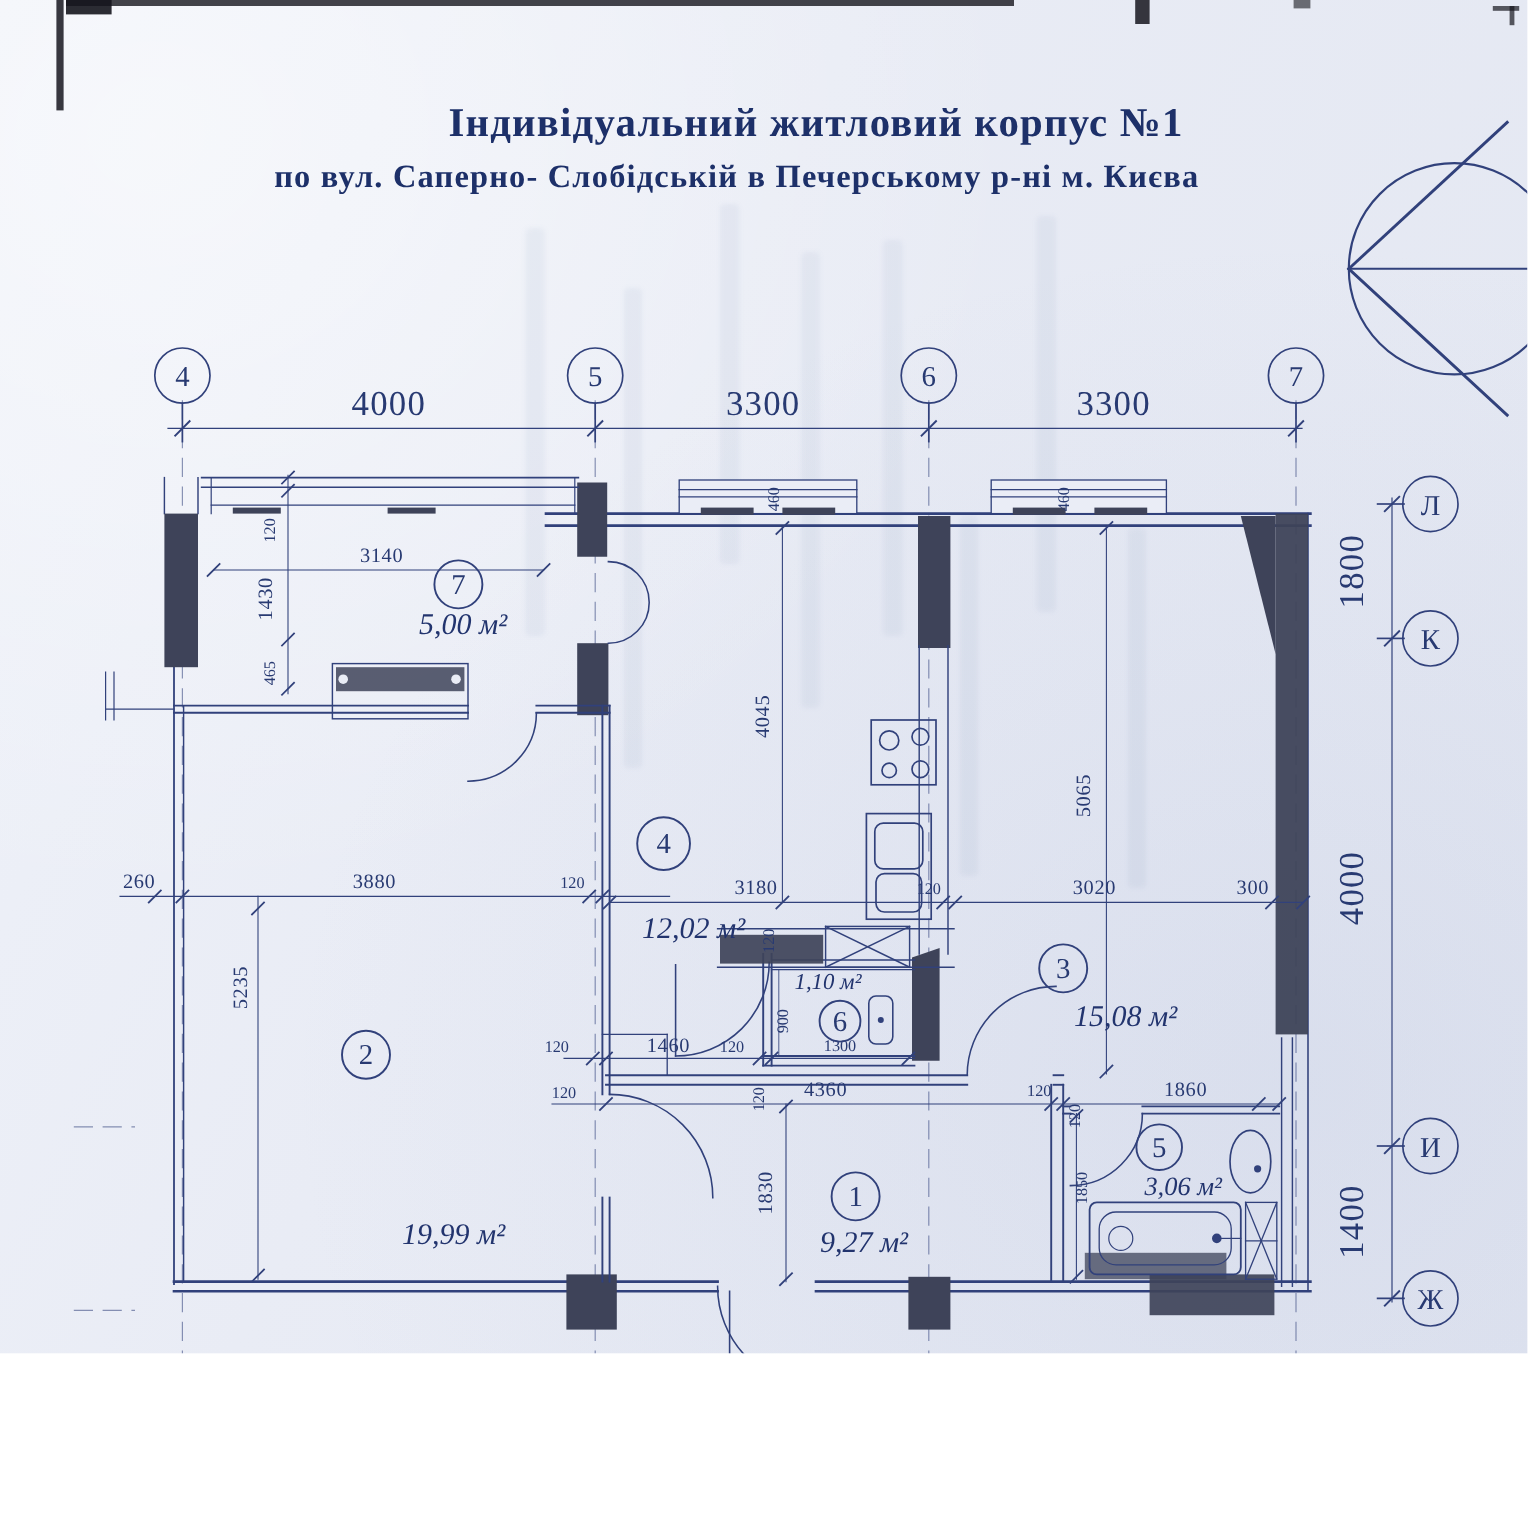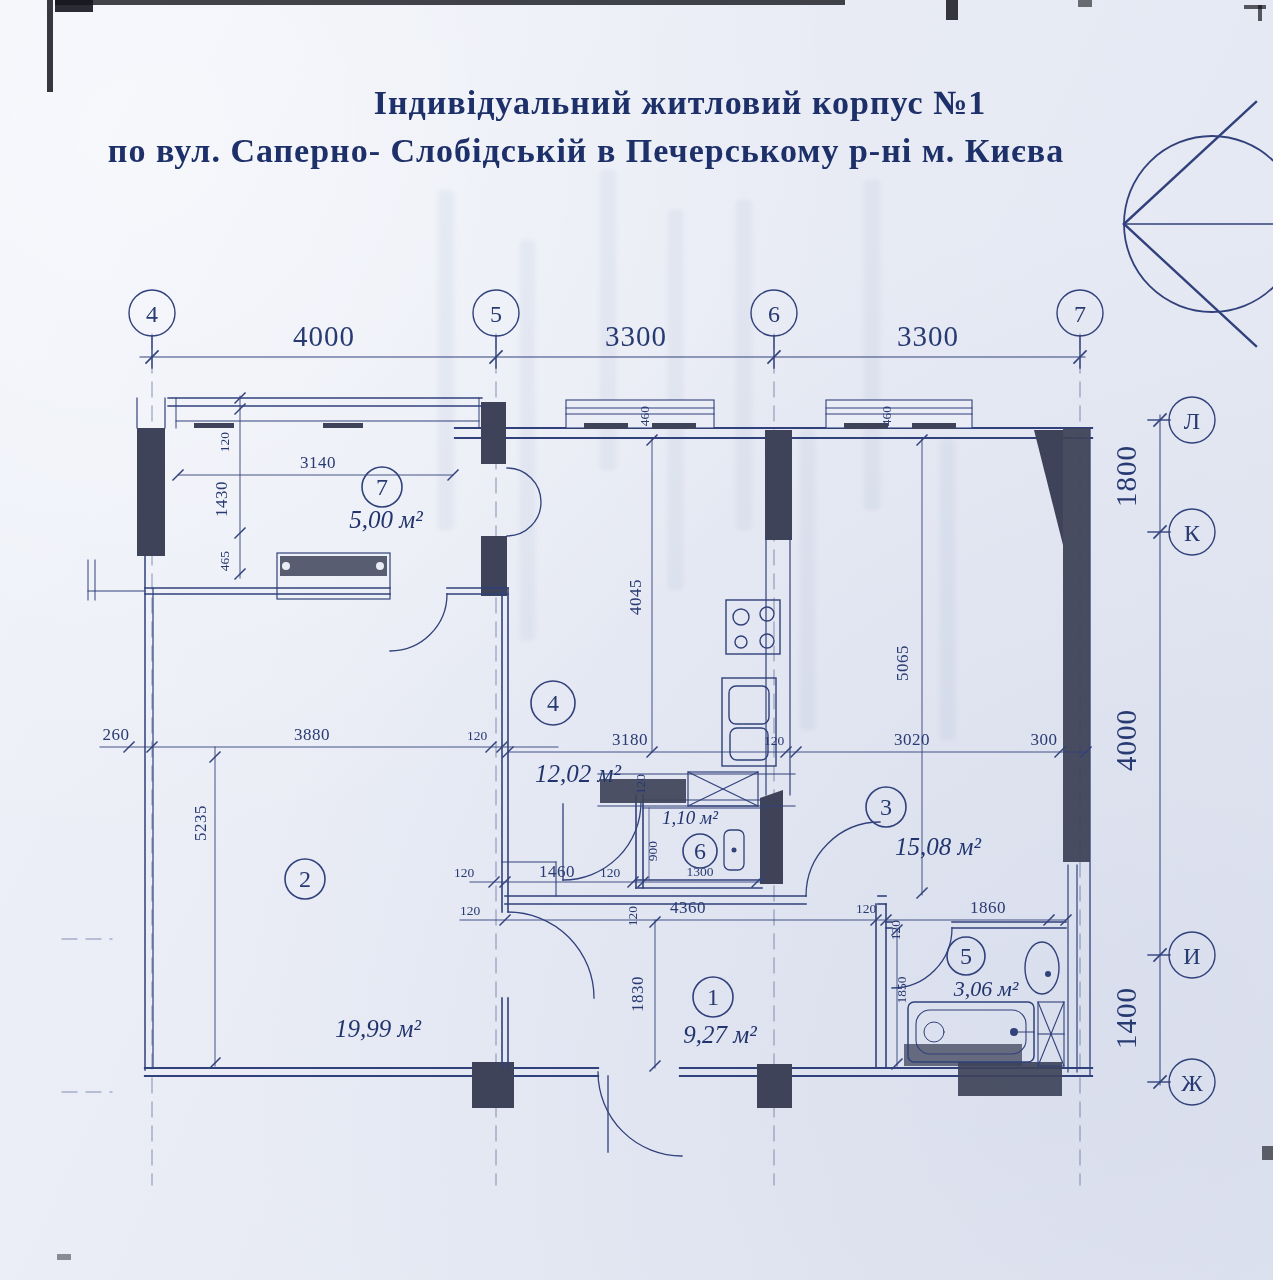--- a/index.html
+++ b/index.html
@@ -1,29 +1,29 @@
 <!DOCTYPE html>
 <html><head>
 <meta charset="utf-8">
 <style>
   html,body{margin:0;padding:0;}
   .page{
-    position:relative; width:1273px; height:1280px; overflow:hidden;
+    position:relative; width:1273px; height:1128px; overflow:hidden;
     background:
       radial-gradient(ellipse at 85% 80%, rgba(150,165,205,.14), rgba(0,0,0,0) 55%),
       radial-gradient(ellipse at 10% 10%, rgba(255,255,255,.5), rgba(0,0,0,0) 45%),
       linear-gradient(115deg,#eff2f9 0%, #e9ecf5 40%, #e2e6f1 100%);
     font-family:"Liberation Serif","DejaVu Serif",serif;
   }
   .title{
     position:absolute; color:#1d3069; font-weight:600; letter-spacing:1px;
     text-align:center; white-space:nowrap;
   }
   .title1{left:230px; top:84px; width:900px; font-size:34px;}
-  .title2{left:56px;  top:132px; width:1060px; font-size:34px;}
+  .title2{left:84px;  top:132px; width:1060px; font-size:27px;}
   svg{position:absolute; left:0; top:0;}
   svg text{font-family:"Liberation Serif","DejaVu Serif",serif; fill:#283a72;}
   .tL{font-size:29px; letter-spacing:1px;}
   .tM{font-size:17px; letter-spacing:.5px;}
   .tS{font-size:13.5px;}
   .area{font-size:25px; font-style:italic; fill:#22346e;}
   .areaS{font-size:22px; font-style:italic; fill:#22346e;}
   .areaXS{font-size:19px; font-style:italic; fill:#22346e;}
   .axn{font-size:24px;}
   .ghost{position:absolute; background:rgba(70,95,160,.06); filter:blur(2px); border-radius:4px;}

